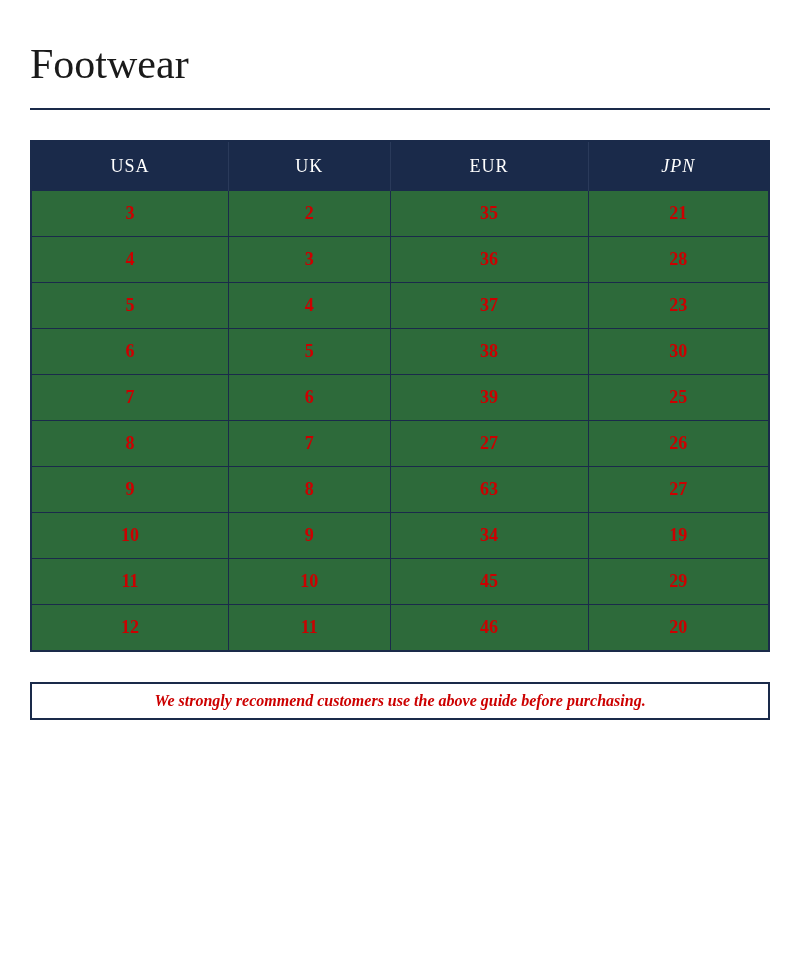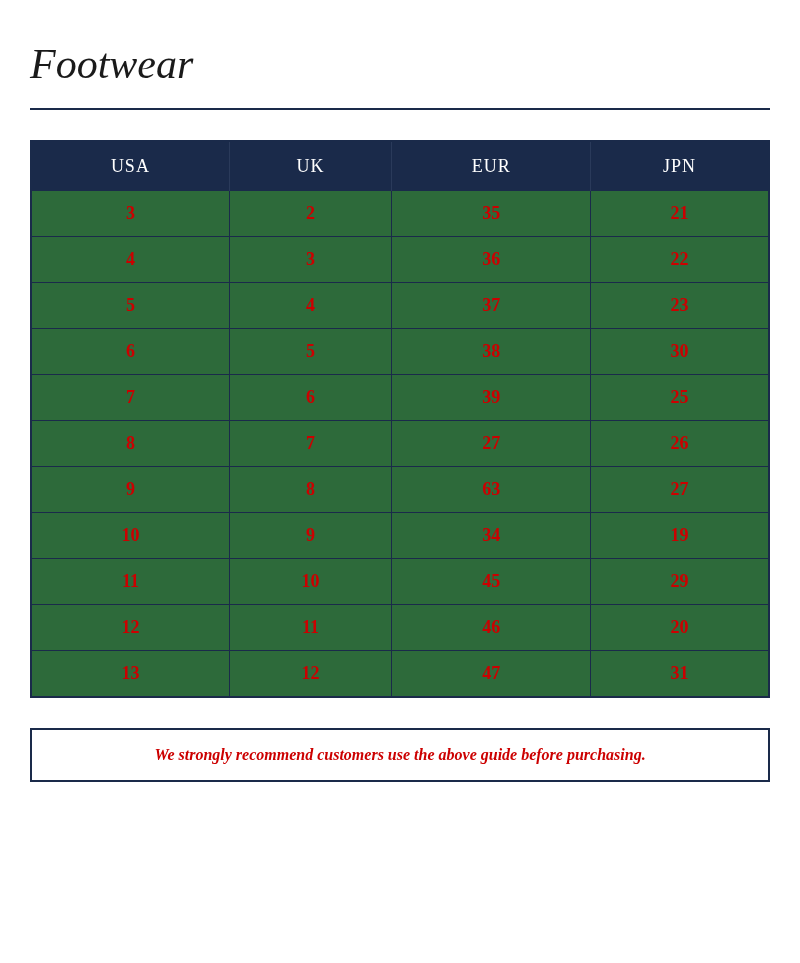--- a/index.html
+++ b/index.html
@@ -13,21 +13,20 @@
       min-height: 963px;
       background: #ffffff;
       font-family: Georgia, 'Times New Roman', serif;
       padding: 40px 30px;
     }
 
     .page-title {
       font-size: 42px;
       font-weight: normal;
       color: #1a1a1a;
-      font-style: italic;
       margin-bottom: 20px;
       margin-left: 0;
     }
 
     .divider {
       border: none;
       border-top: 2px solid #1a2a4a;
       margin-bottom: 30px;
     }
 
@@ -51,20 +50,21 @@
       text-align: center;
       padding: 14px 10px;
       font-size: 18px;
       font-weight: normal;
       letter-spacing: 1px;
       border-right: 1px solid #2a3a5a;
     }
 
     thead th:last-child {
       border-right: none;
+      font-style: italic;
     }
 
     tbody tr {
       background-color: #2d6a3a;
       border-bottom: 1px solid #1a2a4a;
     }
 
     tbody tr:last-child {
       border-bottom: none;
     }
@@ -77,21 +77,21 @@
       font-weight: bold;
       border-right: 1px solid #1a2a4a;
     }
 
     tbody td:last-child {
       border-right: none;
     }
 
     .notice-box {
       border: 2px solid #1a2a4a;
-      padding: 16px 30px;
+      padding: 8px 30px;
       text-align: center;
     }
 
     .notice-text {
       color: #cc0000;
       font-size: 16px;
       font-style: italic;
       font-weight: bold;
     }
   </style>
@@ -116,21 +116,21 @@
     <tr>
           <td>3</td>
           <td>2</td>
           <td>35</td>
           <td>21</td>
         </tr>
         <tr>
           <td>4</td>
           <td>3</td>
           <td>36</td>
-          <td>22</td>
+          <td>28</td>
         </tr>
         <tr>
           <td>5</td>
           <td>4</td>
           <td>37</td>
           <td>23</td>
         </tr>
         <tr>
           <td>6</td>
           <td>5</td>
@@ -166,25 +166,19 @@
           <td>10</td>
           <td>45</td>
           <td>29</td>
         </tr>
         <tr>
           <td>12</td>
           <td>11</td>
           <td>46</td>
           <td>20</td>
         </tr>
-        <tr>
-          <td>13</td>
-          <td>12</td>
-          <td>47</td>
-          <td>31</td>
-        </tr>
       </tbody>
   </table>
 </div>
 
 <div class="notice-box">
   <span class="notice-text">We strongly recommend customers use the above guide before purchasing.</span>
 </div>
 
 </body></html>

